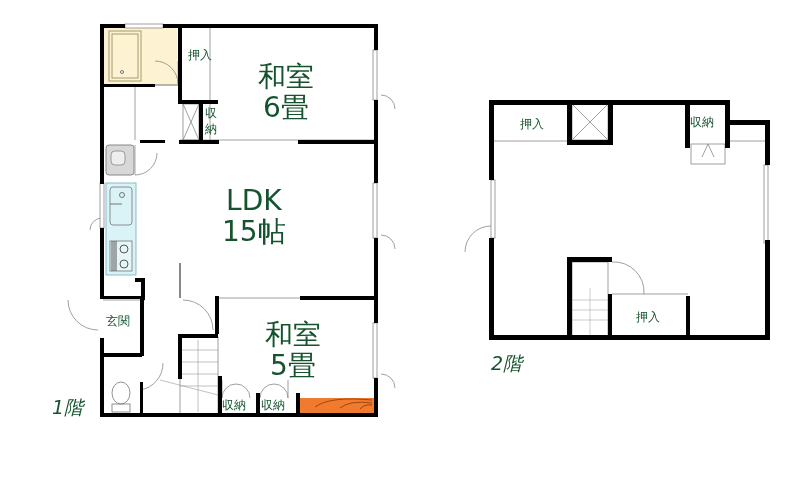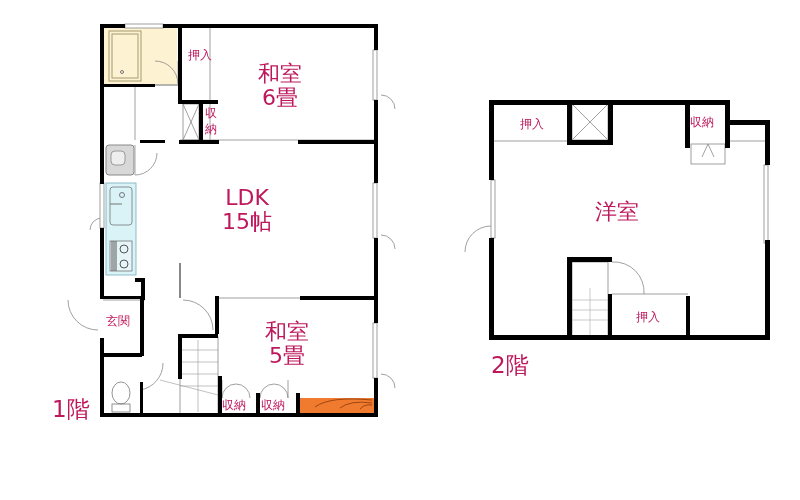--- a/index.html
+++ b/index.html
@@ -1,22 +1,22 @@
 <!DOCTYPE html>
 <html><head>
 <meta charset="utf-8">
 <style>
   html, body { margin: 0; padding: 0; background: #ffffff; }
   body { width: 800px; height: 500px; position: relative; overflow: hidden;
          font-family: "DejaVu Sans", "Liberation Sans", sans-serif; }
   #plan { position: absolute; left: 0; top: 0; width: 800px; height: 500px; }
-  .lbl { position: absolute; color: #be185d; text-align: center; line-height: 1.1; white-space: pre; }
-  .big { font-size: 22px; }
+  .lbl { position: absolute; color: #14532d; text-align: center; line-height: 1.1; white-space: pre; }
+  .big { font-size: 28px; }
   .small { font-size: 12px; }
-  .floor { font-size: 23px; }
+  .floor { font-size: 19px; font-style: italic; }
 </style>
 </head>
 <body>
 
 <svg id="plan" viewBox="0 0 800 500" xmlns="http://www.w3.org/2000/svg">
 
   <g>
 
     <rect x="103" y="27" width="74" height="58" fill="#fdf3d3"></rect>
     <rect x="109" y="31" width="32" height="50" fill="none" stroke="#a89a70" stroke-width="1"></rect>
@@ -179,15 +179,15 @@
 <div class="lbl small" style="left:204px;top:106px;line-height:1.3;width:14px;white-space:normal"><span>収納</span></div>
 <div class="lbl big" style="left:222px;top:186px"><div>LDK</div><div>15帖</div></div>
 <div class="lbl small" style="left:106px;top:315px"><span>玄関</span></div>
 <div class="lbl big" style="left:265px;top:320px"><div>和室</div><div>5畳</div></div>
 <div class="lbl small" style="left:222px;top:399px"><span>収納</span></div>
 <div class="lbl small" style="left:261px;top:399px"><span>収納</span></div>
 <div class="lbl floor" style="left:52px;top:397px"><span>1階</span></div>
 
 <div class="lbl small" style="left:520px;top:118px"><span>押入</span></div>
 <div class="lbl small" style="left:690px;top:116px"><span>収納</span></div>
-<div class="lbl big" style="left:595px;top:200px"><div>洋室</div></div>
+<div class="lbl big" style="left:595px;top:200px"></div>
 <div class="lbl small" style="left:636px;top:311px"><span>押入</span></div>
 <div class="lbl floor" style="left:491px;top:353px"><span>2階</span></div>
 
 </body></html>

